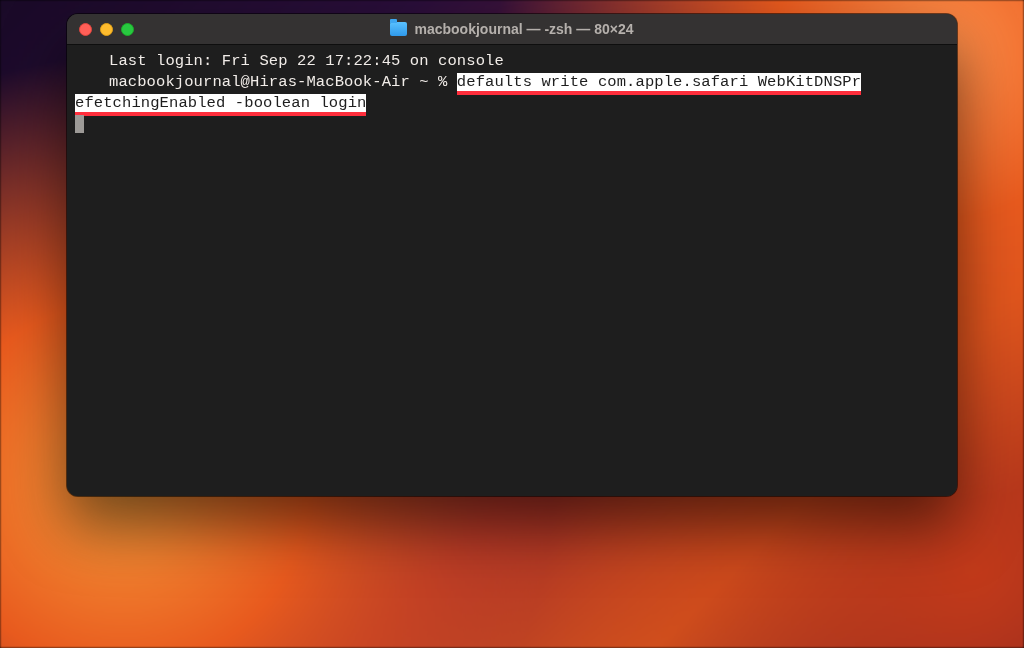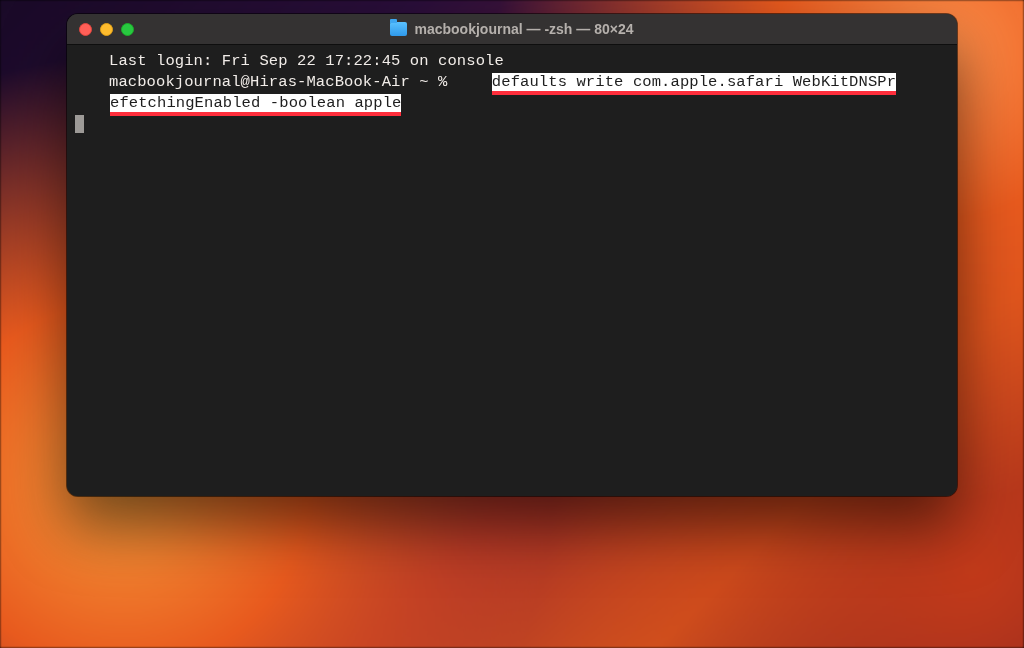--- a/index.html
+++ b/index.html
@@ -109,21 +109,20 @@
     background: #1e1e1e;
   }
 
   .prompt { color: #f1ece8; margin-left: 34px; }
 
   .hl {
     background: #ffffff;
     color: #1e1e1e;
     box-shadow: 0 4px 0 0 #ff2e3c;
     padding-bottom: 0;
-    margin-left: 35px;
   }
 
   .cursor {
     display: inline-block;
     width: 9px;
     height: 18px;
     background: #9d9a97;
     vertical-align: text-bottom;
     margin-top: 1px;
   }
@@ -142,16 +141,16 @@
       <div class="light green"></div>
     </div>
     <div class="title-center">
       <div class="folder-icon"></div>
       <span>macbookjournal — -zsh — 80×24</span>
     </div>
   </div>
 
   <div class="term-body"><span class="prompt">Last login: Fri Sep 22 17:22:45 on console</span>
 <span class="prompt">macbookjournal@Hiras-MacBook-Air ~ % </span><span class="hl">defaults write com.apple.safari WebKitDNSPr</span>
-<span class="hl">efetchingEnabled -boolean apple</span>
+<span class="hl">efetchingEnabled -boolean login</span>
 <span class="cursor"></span></div>
 
 </div>
 
 </body></html>

